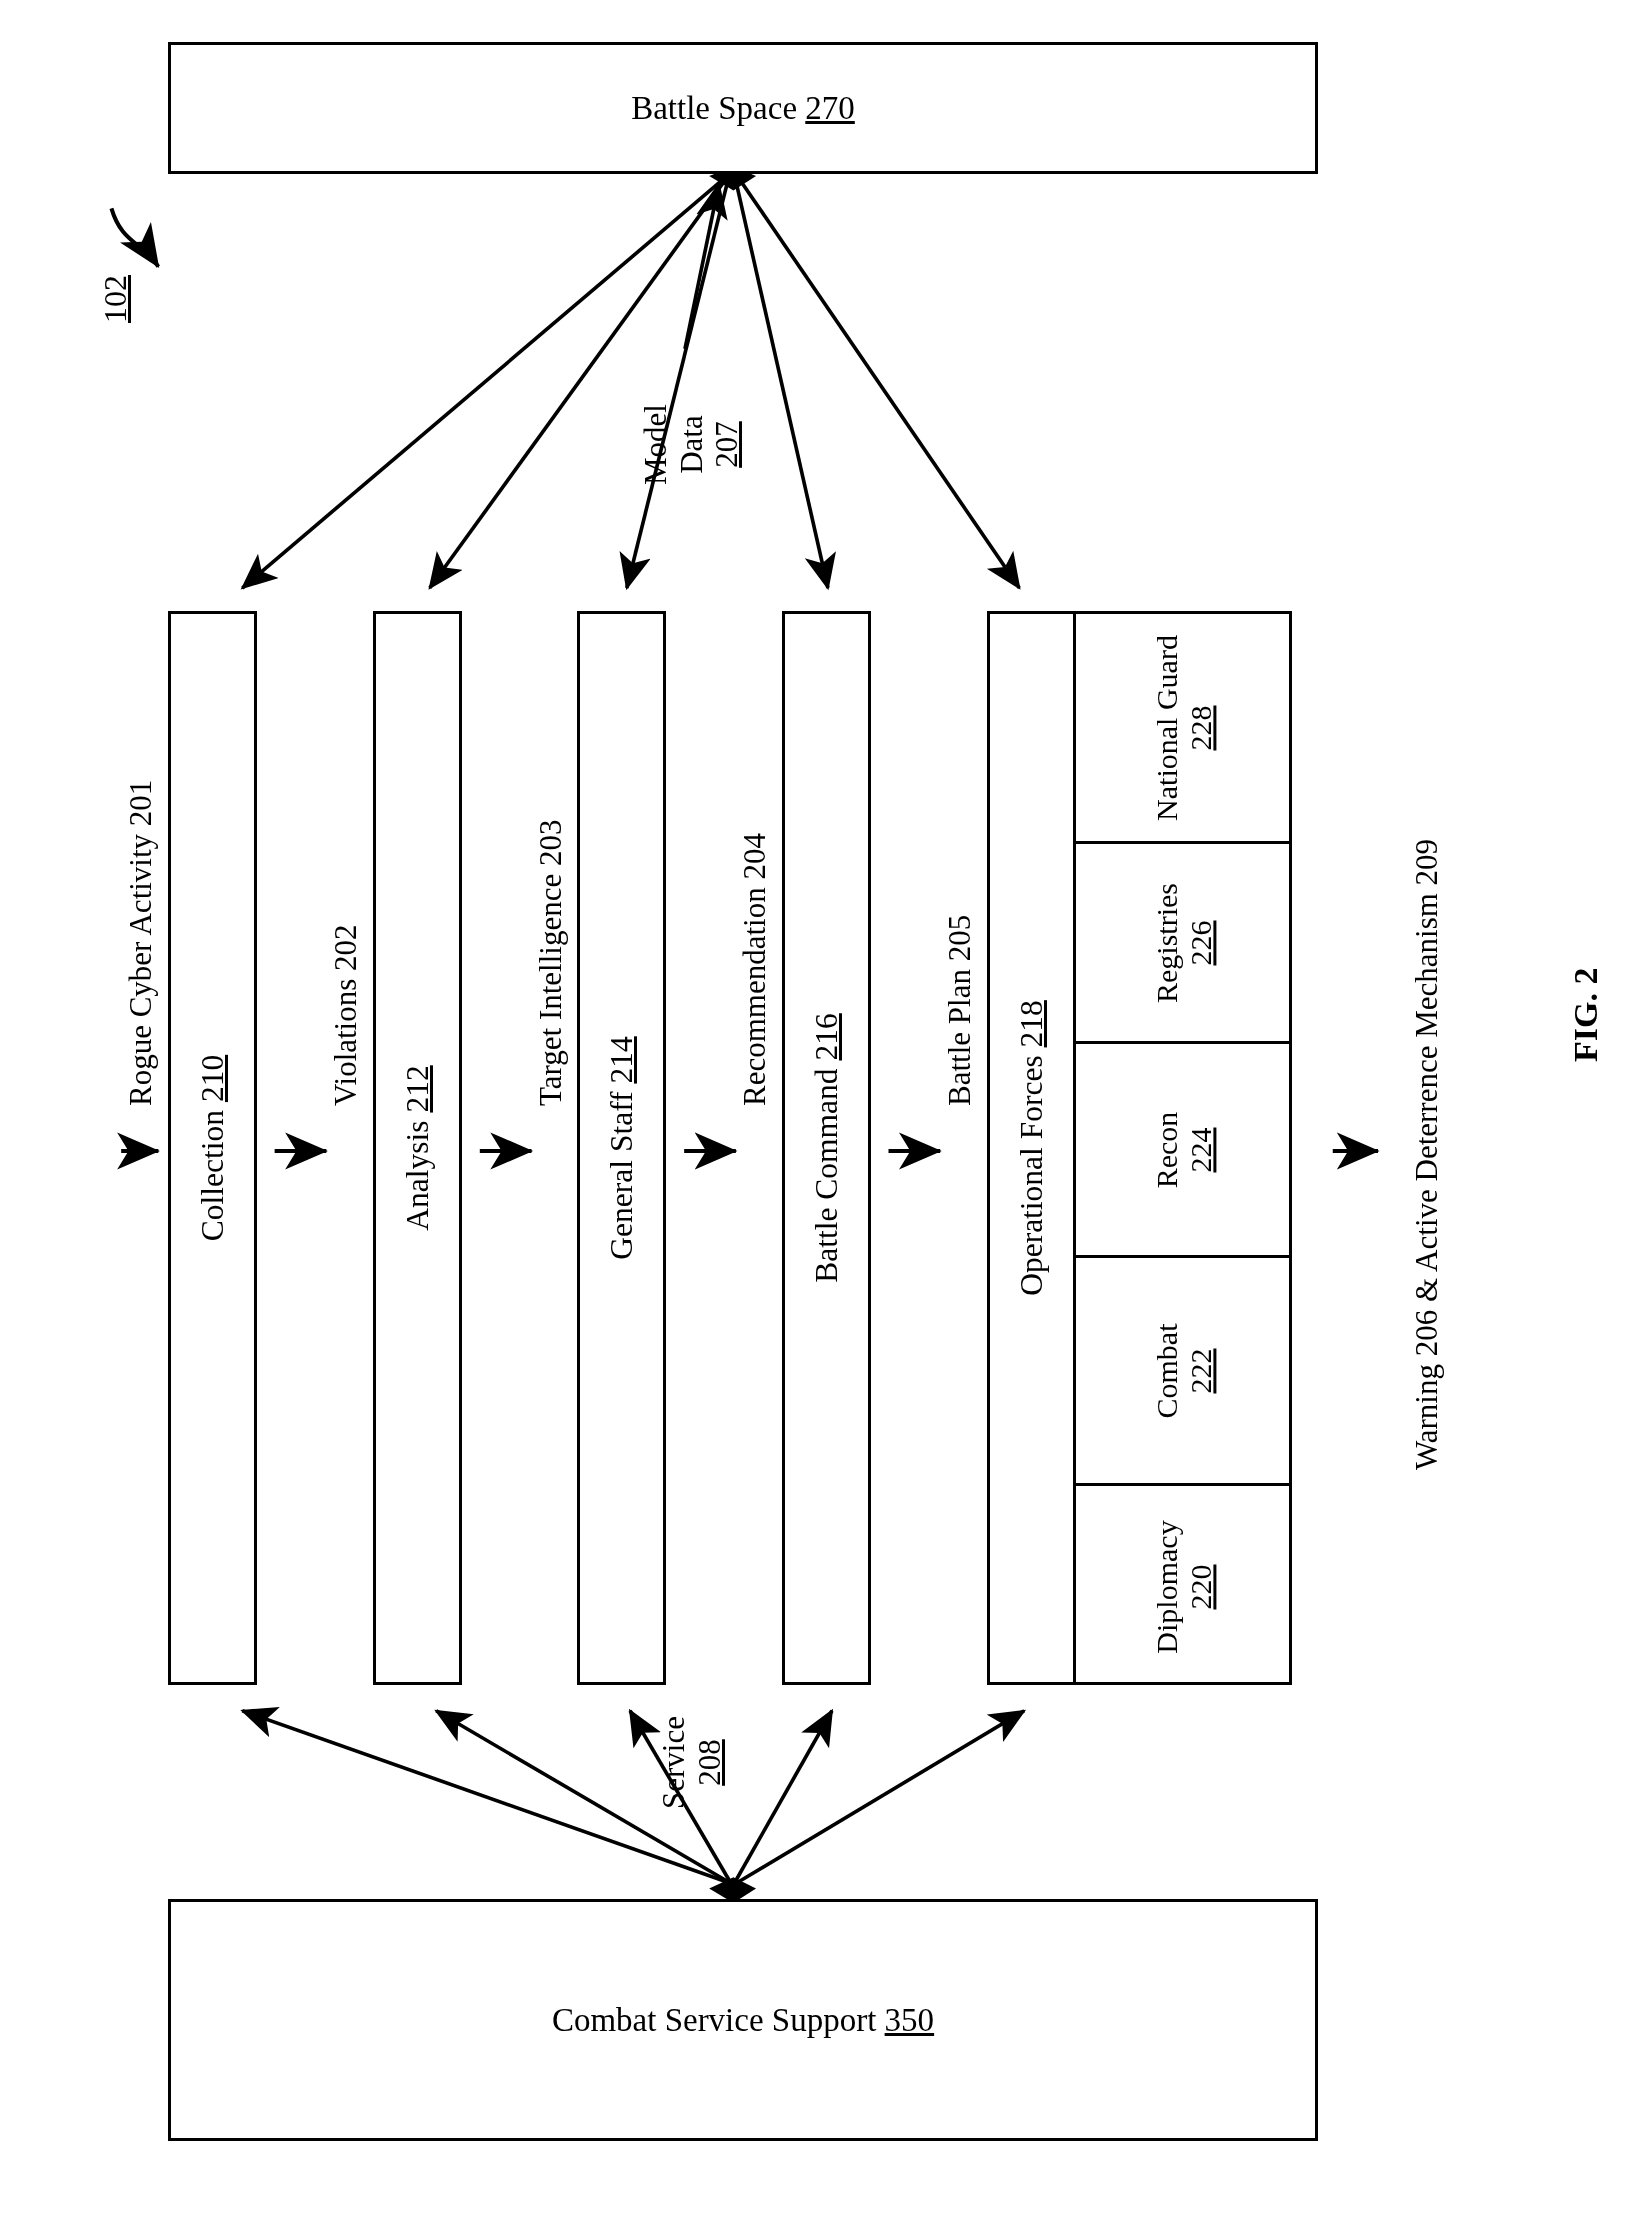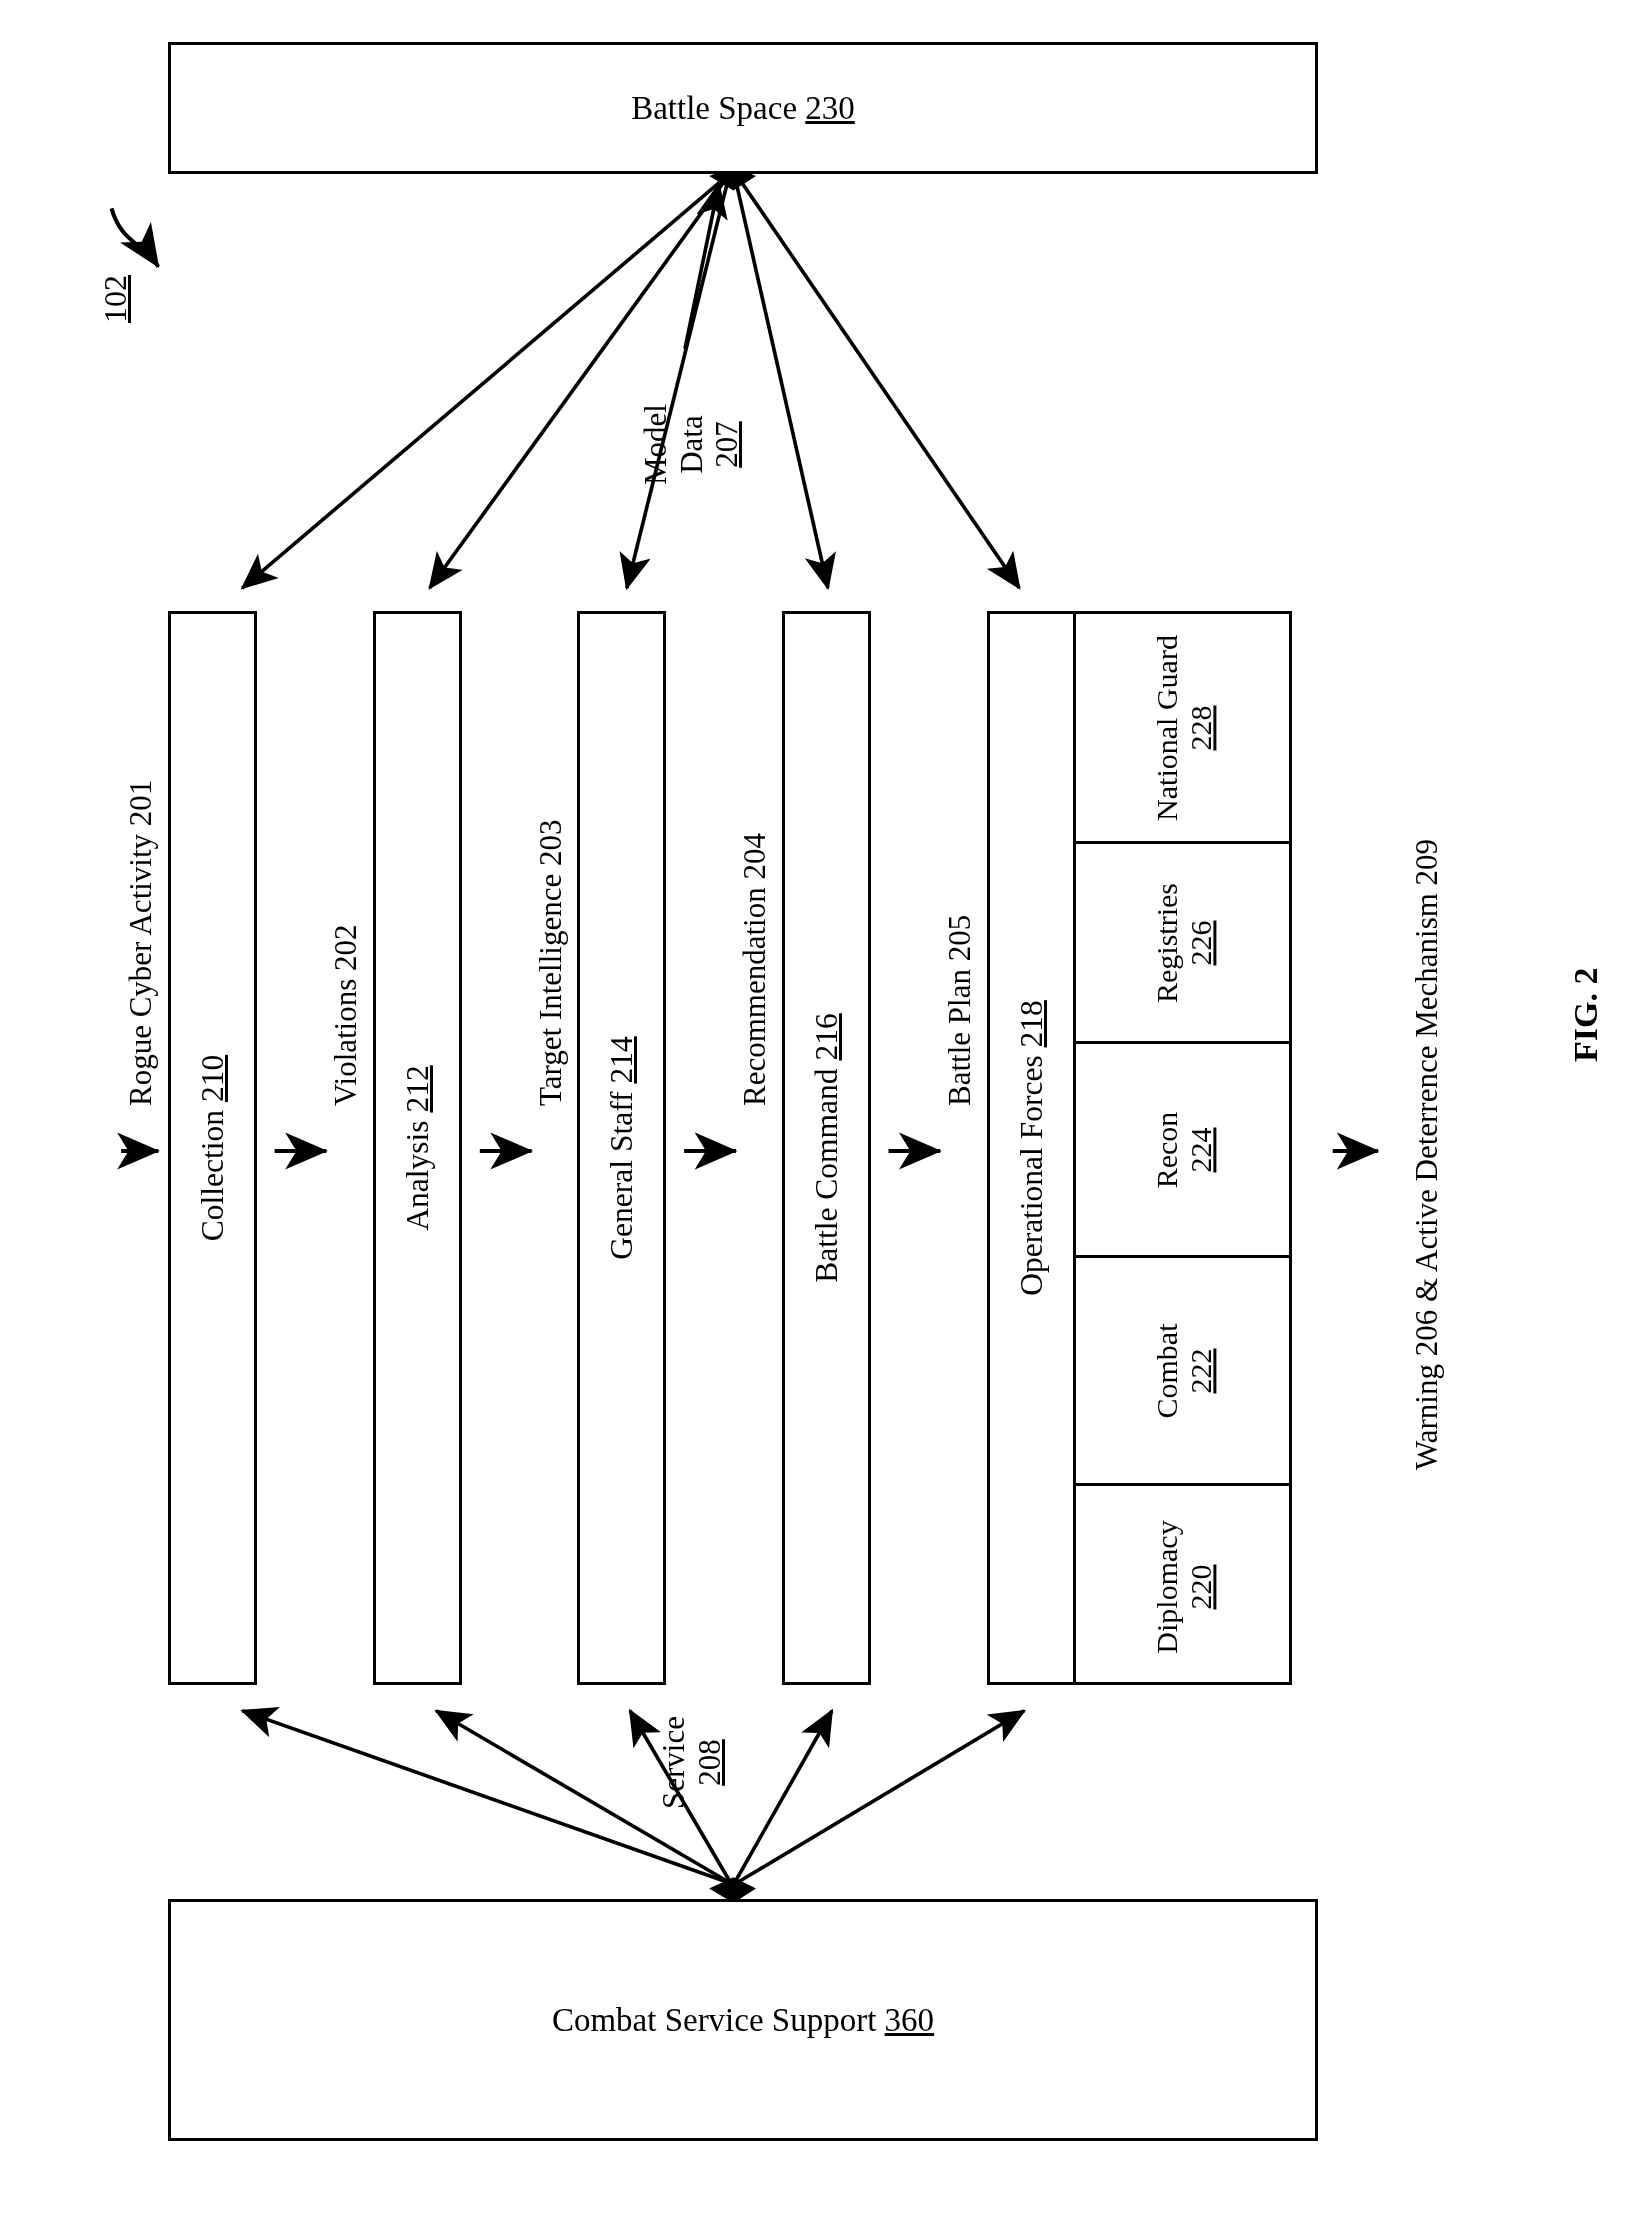--- a/index.html
+++ b/index.html
@@ -92,27 +92,27 @@
       <line x1="1650" y1="1425" x2="1706" y2="1425" marker-end="url(#ahs)"></line>
     </g>
 
     <g stroke="#000" stroke-width="5" fill="none">
       <path d="M138,258 C150,300 176,300 196,330" marker-end="url(#ahs)"></path>
     </g>
   </svg>
 
   <div class="box" id="battle-space">
     <div class="t">
-      <span>Battle Space</span>&nbsp;<span class="u">230</span>
+      <span>Battle Space</span>&nbsp;<span class="u">270</span>
     </div>
   </div>
 
   <div class="box" id="combat-service-support">
     <div class="t">
-      <span>Combat Service Support</span>&nbsp;<span class="u">360</span>
+      <span>Combat Service Support</span>&nbsp;<span class="u">350</span>
     </div>
   </div>
 
   <div class="box col" id="col-collection">
     <div class="colcap">
       <span>Collection</span>&nbsp;<span class="u">210</span>
     </div>
   </div>
 
   <div class="box col" id="col-analysis">

